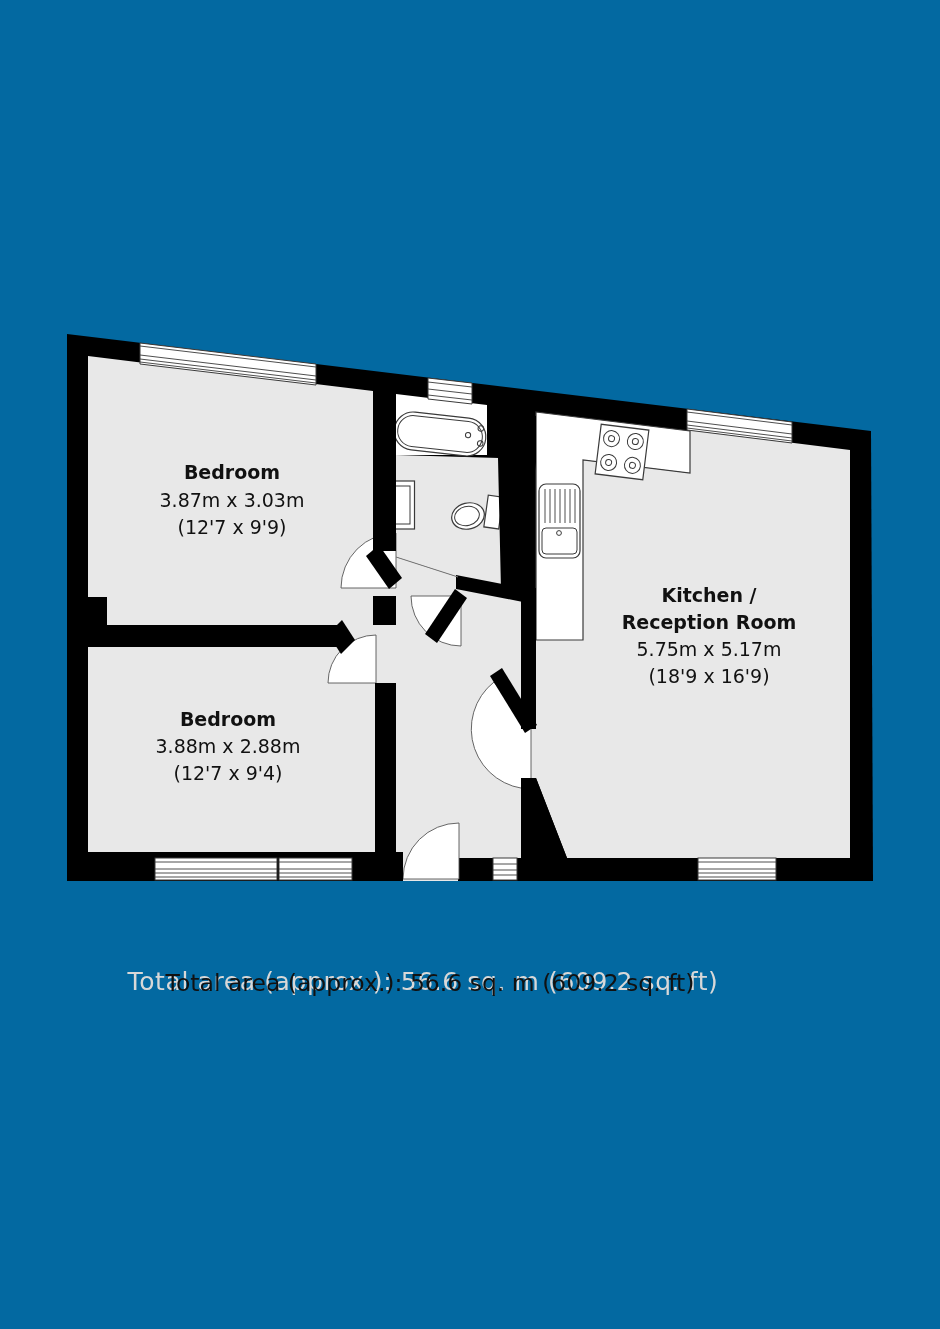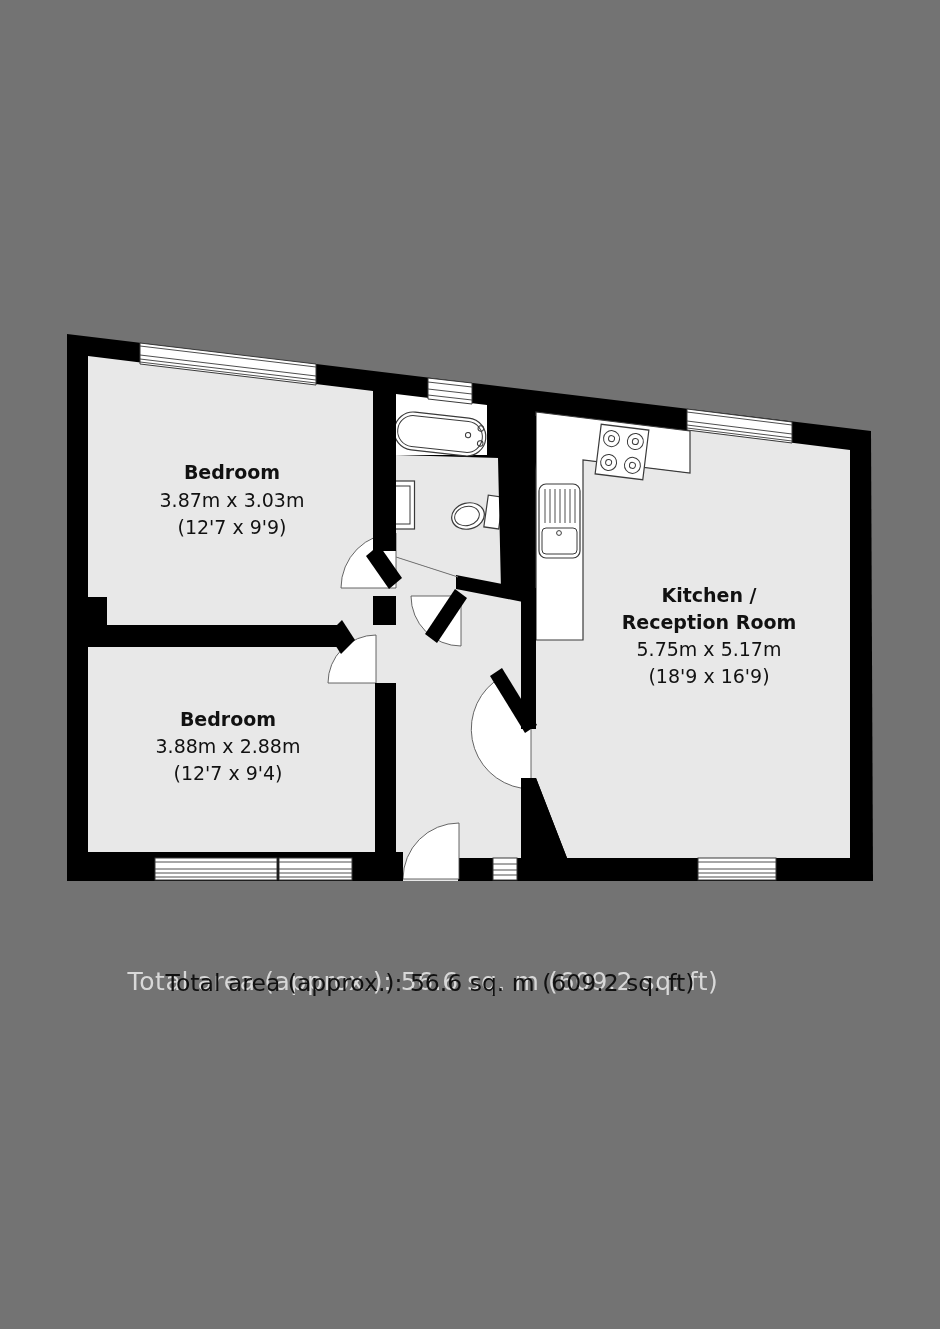--- a/index.html
+++ b/index.html
@@ -7,21 +7,21 @@
     --floor:#e8e8e8;
     --fixture:#ffffff;
     --outline:#3a3a3a;
     --text:#111111;
     --ghost:#d8d8d8;
   }
   html,body{margin:0;padding:0;background:#ffffff;}
   .page{
     position:relative;
     width:940px;height:1329px;
-    background:#737373;
+    background:#0369a1;
     font-family:"DejaVu Sans", sans-serif;
     overflow:hidden;
   }
   svg{position:absolute;left:0;top:0;}
   .wall{fill:var(--wall);stroke:none;}
   .floor{fill:var(--floor);stroke:none;}
   .zone{fill:var(--fixture);stroke:none;}
   .fixture{fill:var(--fixture);stroke:var(--outline);stroke-width:1.2;}
   .fixline{stroke:var(--outline);stroke-width:1;fill:none;}
   .swing{fill:var(--fixture);stroke:#555555;stroke-width:0.9;}

